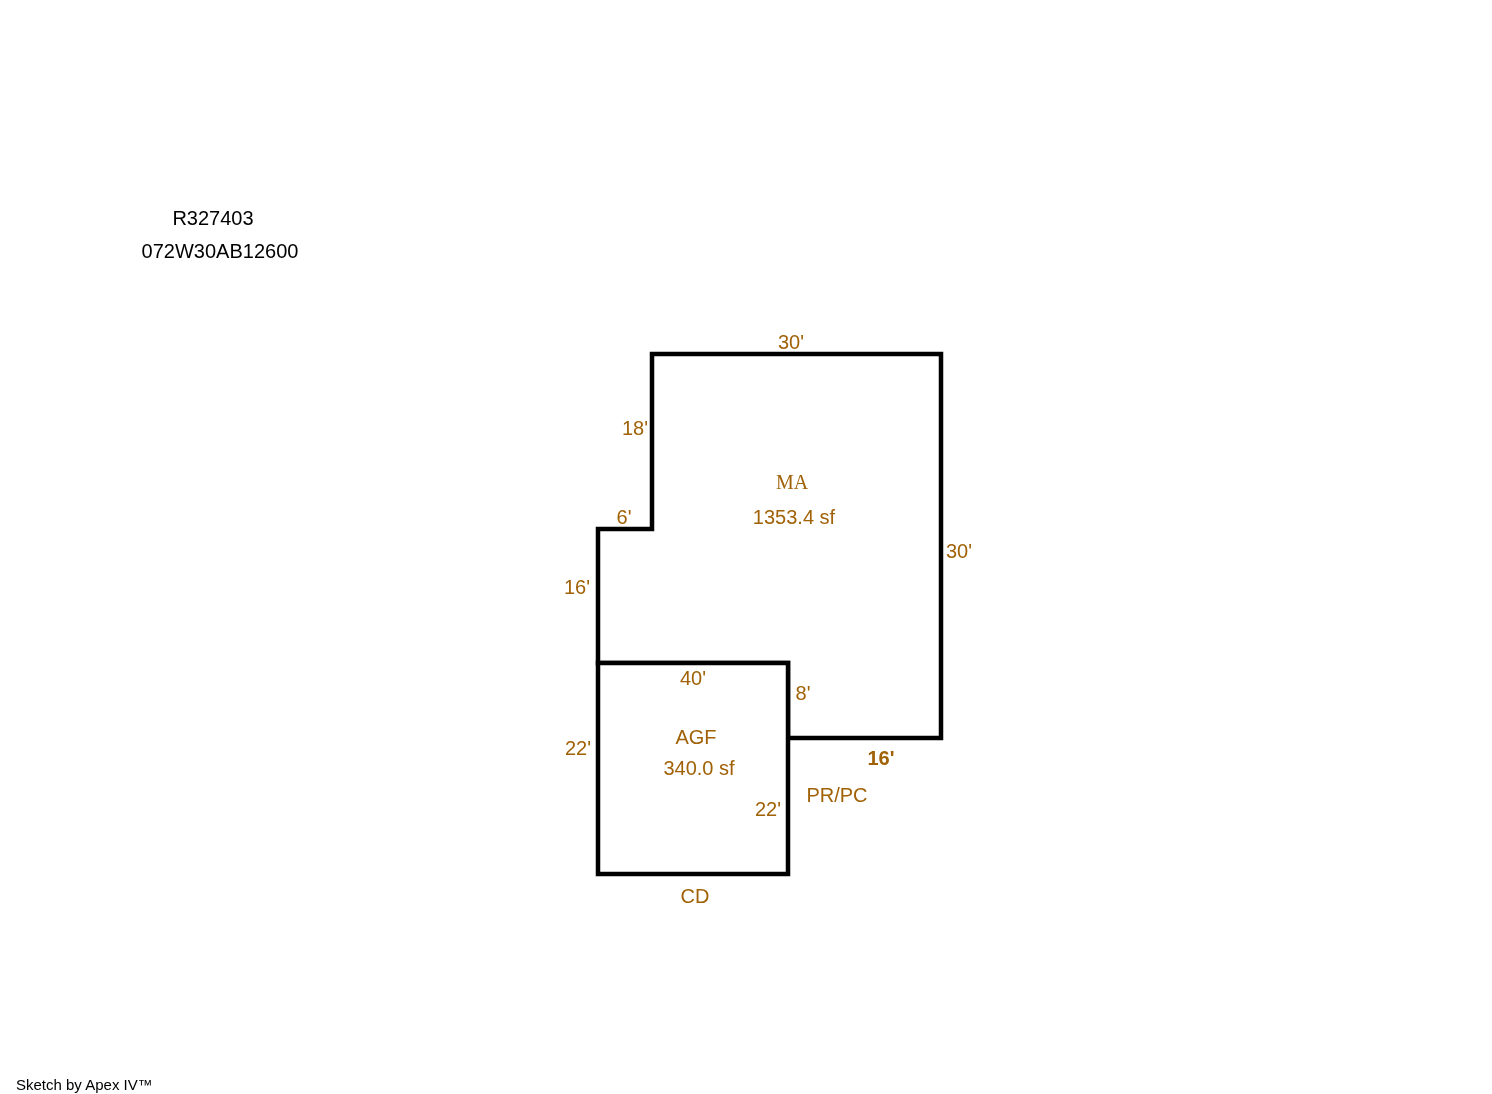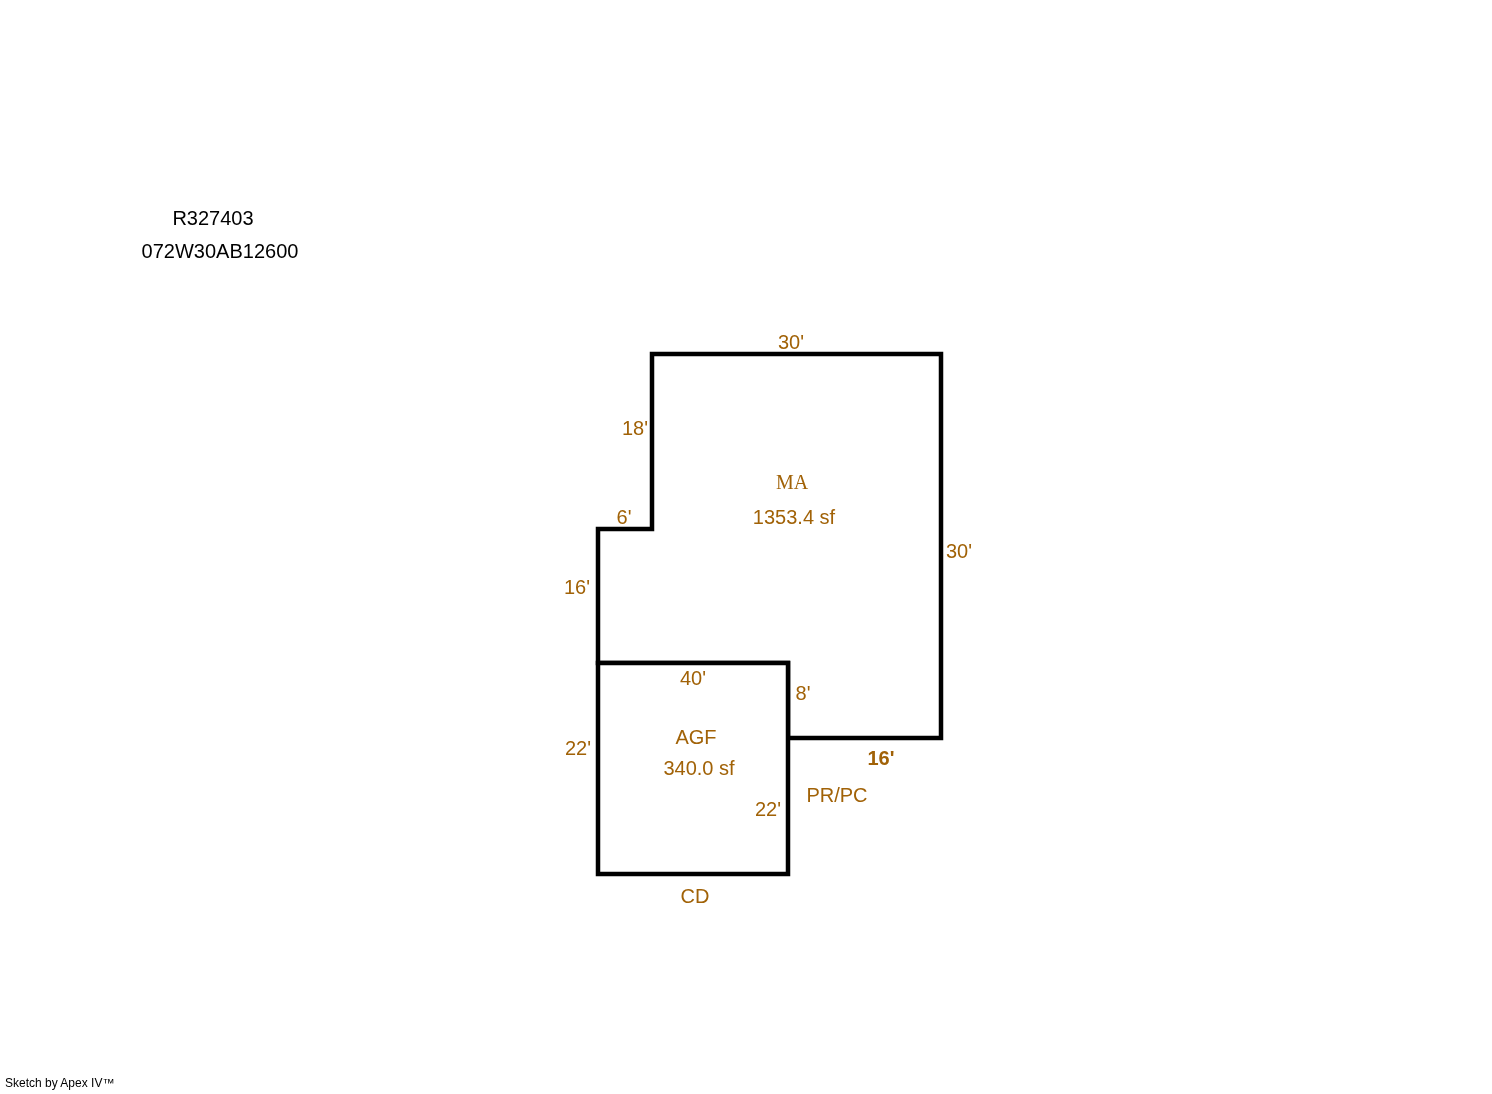--- a/index.html
+++ b/index.html
@@ -32,23 +32,23 @@
   .hdr {
     position: absolute;
     transform: translate(-50%, -50%);
     font-size: 20px;
     line-height: 1;
     white-space: nowrap;
     color: #000000;
   }
   .footer-credit {
     position: absolute;
-    left: 5px;
+    left: 16px;
     top: 1077px;
-    font-size: 12px;
+    font-size: 15px;
     line-height: 1;
     white-space: nowrap;
     color: #000000;
   }
 </style>
 </head>
 <body>
 
 <div id="canvas">
 

